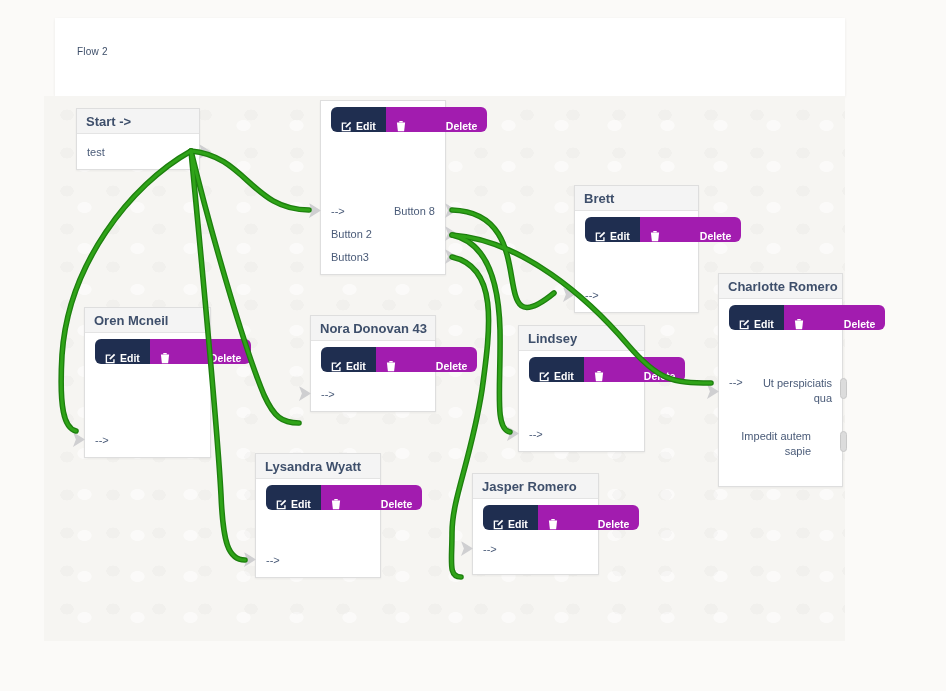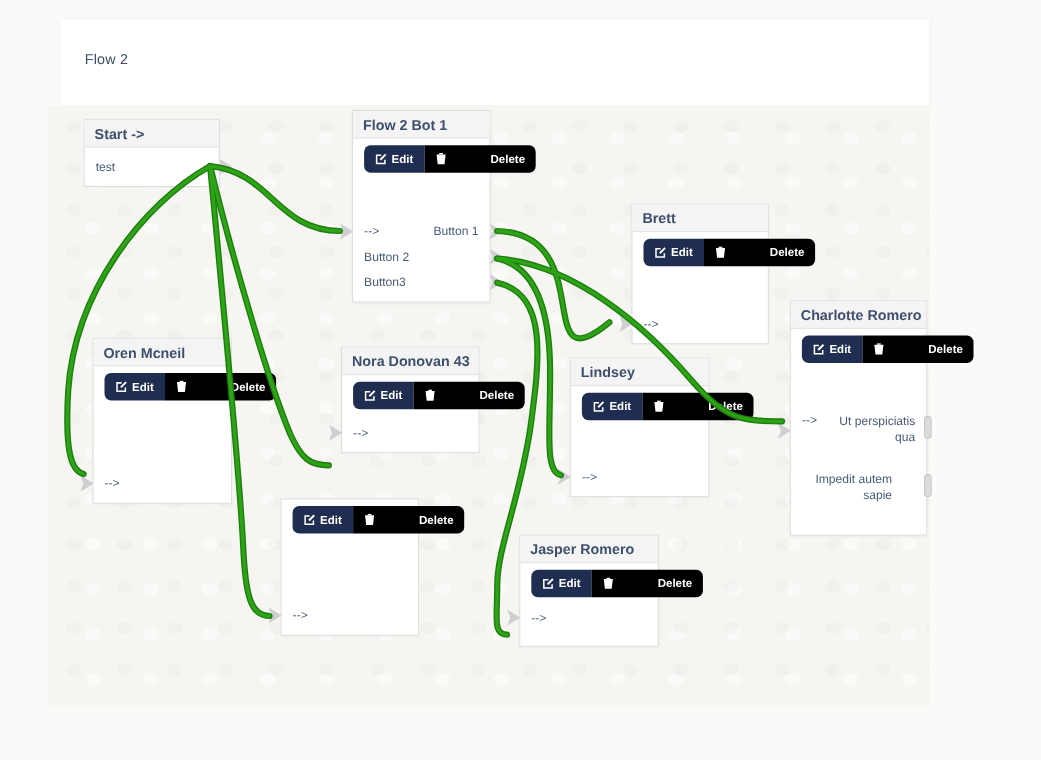--- a/index.html
+++ b/index.html
@@ -9,21 +9,21 @@
     background:#fbfaf8;
     position:relative;
     overflow:hidden;
   }
   .flow-card {
     position:absolute; left:55px; top:18px; width:790px; height:78px;
     background:#ffffff; box-shadow:0 1px 3px rgba(0,0,0,.07);
   }
   .flow-title {
     position:absolute; left:22px; top:28px;
-    font-size:13px; color:#3d4e69; letter-spacing:.2px;
+    font-size:10px; color:#3d4e69; letter-spacing:.2px;
   }
   .canvas {
     position:absolute; left:44px; top:96px; width:801px; height:545px;
     background-color:#f6f5f2;
     background-image:
       radial-gradient(rgba(0,0,0,.018) 20%, transparent 21%),
       radial-gradient(rgba(255,255,255,.5) 18%, transparent 20%);
     background-size:46px 38px, 53px 41px;
     background-position:0 0, 14px 9px;
   }
@@ -38,26 +38,26 @@
     display:flex; flex-direction:column;
   }
   .node-header {
     background:#f4f4f4; border-bottom:1px solid #e4e4e4;
     padding:5px 9px 4px; font-size:13px; font-weight:bold; color:#3e4f6b;
     white-space:nowrap; overflow:hidden;
   }
   .node-body { position:relative; flex:1; display:flex; flex-direction:column; padding-top:6px; }
   .btn-row { display:flex; padding:0 0 0 10px; }
   .btn {
-    display:flex; align-items:center; gap:4px;
+    display:flex; align-items:flex-end; gap:4px;
     border:none; color:#fff; font-family:inherit;
     font-size:10.5px; font-weight:bold; height:25px; padding:0 10px; cursor:pointer;
   }
   .btn.edit { background:#1f2e50; border-radius:6px 0 0 6px; }
-  .btn.del  { background:#000000; border-radius:0 6px 6px 0;gap:40px; }
+  .btn.del  { background:#a21caf; border-radius:0 6px 6px 0;gap:40px; }
   .btn svg  { display:block; }
   .rows { margin-top:auto; padding-bottom:6px; }
   .io-row {
     position:relative; min-height:23px;
     display:flex; align-items:center; 
     padding:0 10px; font-size:11px; color:#4a5b78;
   }
   .io-row.both { justify-content:space-between; }
   .io-row.in-only { justify-content:flex-start; }
   .out-label { text-align:right; }
@@ -91,42 +91,41 @@
     <div class="rows" style="padding-bottom:0;margin:auto 0">
       <div class="io-row" style="min-height:30px">
         <span class="out-label">test</span>
         <span class="out-conn"></span>
       </div>
     </div>
   </div>
 </div>
 
 <div class="node" style="left:320px;top:100px;width:126px;height:175px">
-  <div class="node-header">Flow 2 Bot 1</div>
   <div class="node-body">
     <div class="btn-row">
       <button class="btn edit">
         <svg width="11" height="11" viewBox="0 0 16 16" fill="none" stroke="#fff" stroke-width="2">
             <path d="M13 9v5H2V3h6"></path>
             <path d="M7 9l7-7" stroke-width="2.6"></path>
           </svg>
         <span>Edit</span>
       </button>
       <button class="btn del">
         <svg width="10" height="11" viewBox="0 0 14 16" fill="#fff">
             <path d="M1 2h12l-1.5 13h-9L1 2z"></path>
             <rect x="4.5" y="0" width="5" height="2"></rect>
           </svg>
         <span>Delete</span>
       </button>
     </div>
     <div class="rows">
       <div class="io-row both">
         <span class="in-label">--&gt;</span>
-        <span class="out-label">Button 1</span>
+        <span class="out-label">Button 8</span>
         <span class="in-conn"></span>
         <span class="out-conn"></span>
       </div>
       <div class="io-row">
         <span class="out-label">Button 2</span>
         <span class="out-conn"></span>
       </div>
       <div class="io-row">
         <span class="out-label">Button3</span>
         <span class="out-conn"></span>
@@ -247,20 +246,21 @@
     <div class="rows">
       <div class="io-row in-only">
         <span class="in-label">--&gt;</span>
         <span class="in-conn"></span>
       </div>
     </div>
   </div>
 </div>
 
 <div class="node" style="left:255px;top:453px;width:126px;height:125px">
+  <div class="node-header">Lysandra Wyatt</div>
   <div class="node-body">
     <div class="btn-row">
       <button class="btn edit">
         <svg width="11" height="11" viewBox="0 0 16 16" fill="none" stroke="#fff" stroke-width="2">
             <path d="M13 9v5H2V3h6"></path>
             <path d="M7 9l7-7" stroke-width="2.6"></path>
           </svg>
         <span>Edit</span>
       </button>
       <button class="btn del">
@@ -301,21 +301,21 @@
     </div>
     <div class="rows">
       <div class="io-row in-only">
         <span class="in-label">--&gt;</span>
         <span class="in-conn"></span>
       </div>
     </div>
   </div>
 </div>
 
-<div class="node" style="left:472px;top:486px;width:127px;height:102px">
+<div class="node" style="left:472px;top:473px;width:127px;height:102px">
   <div class="node-header">Jasper Romero</div>
   <div class="node-body">
     <div class="btn-row">
       <button class="btn edit">
         <svg width="11" height="11" viewBox="0 0 16 16" fill="none" stroke="#fff" stroke-width="2">
             <path d="M13 9v5H2V3h6"></path>
             <path d="M7 9l7-7" stroke-width="2.6"></path>
           </svg>
         <span>Edit</span>
       </button>

